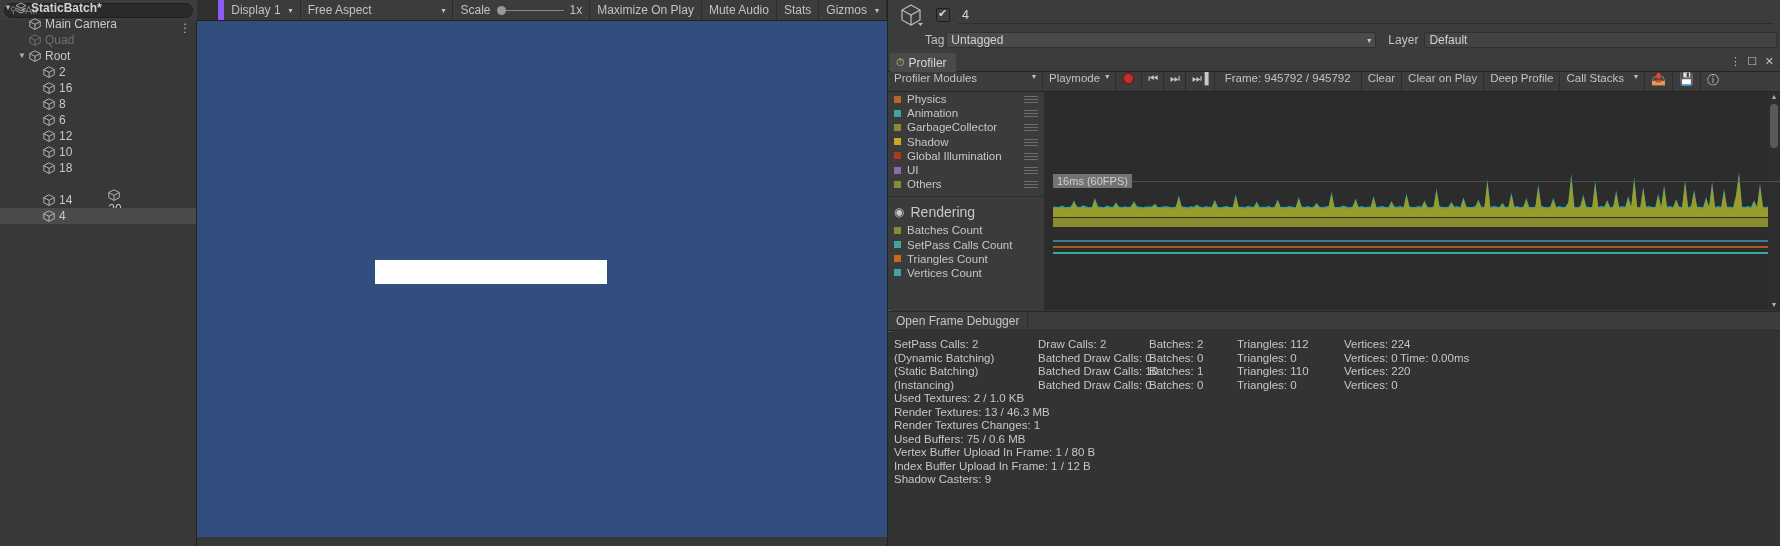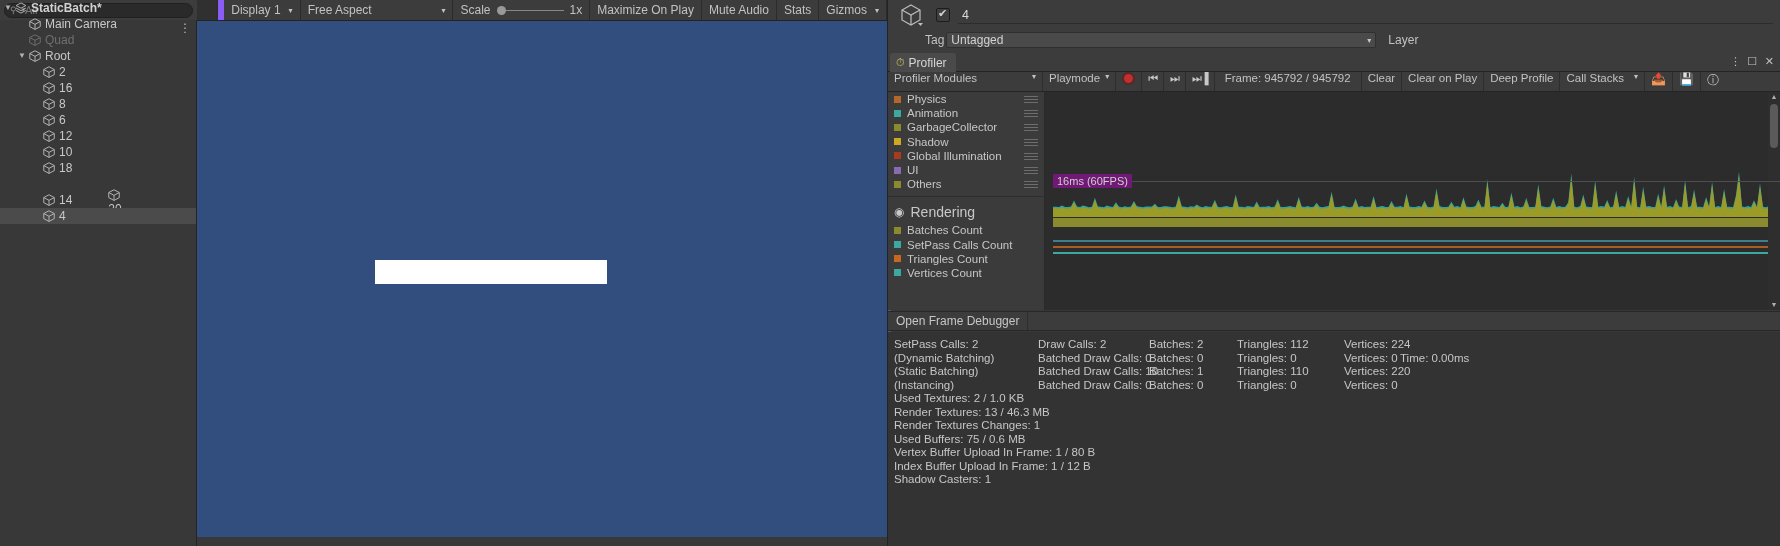--- a/index.html
+++ b/index.html
@@ -185,21 +185,21 @@
     padding-left: 6px; font-size: 14px; color: #c8c8c8;
   }
   #chart-area {
     flex: 1; height: 218px; background: #2c2c2c; position: relative; overflow: hidden;
   }
   .chart-pane { position: absolute; left: 0; width: 100%; overflow: hidden; }
   #pane-cpu { top: 0; height: 125px; background: #2c2c2c; }
   #pane-render { top: 126px; height: 92px; background: #2c2c2c; }
   .fps-tag {
     position: absolute; left: 8px; top: 82px; height: 14px;
-    background: #701a75; padding: 0 4px; font-size: 11px; color: #cfcfcf;
+    background: #737373; padding: 0 4px; font-size: 11px; color: #cfcfcf;
     display: flex; align-items: center; z-index: 3;
   }
   .fps-line {
     position: absolute; left: 8px; top: 89px; right: 0; height: 1px;
     background: #4e4e4e; z-index: 2;
   }
   .hline {
     position: absolute; left: 8px; right: 0; height: 2px;
   }
   #prof-scrollbar {
@@ -498,20 +498,23 @@
         <span>4</span>
       </div>
     </div>
     <div id="insp-tag-row">
       <span class="insp-lbl" style="margin-left:37px">Tag</span>
       <div class="insp-dropdown" style="width:430px; margin-left:2px">
         <span>Untagged</span>
         <span class="dd-caret">▾</span>
       </div>
       <span class="insp-lbl" style="margin-left:12px">Layer</span>
+      <div class="insp-dropdown" style="flex:1; margin-left:6px; margin-right:4px; background:#434343">
+        <span>Default</span>
+      </div>
     </div>
   </div>
 
   <div id="profiler">
     <div id="left-blue-edge"></div>
 
     <div id="prof-tabbar">
       <div id="prof-tab">
         <span style="font-size:11px;color:#d0c060;">⏱</span>
         <span>Profiler</span>
@@ -740,18 +743,18 @@
           <div class="stat-row">
             <span class="stat-cell c0">Used Buffers: 75 / 0.6 MB</span>
           </div>
           <div class="stat-row">
             <span class="stat-cell c0">Vertex Buffer Upload In Frame: 1 / 80 B</span>
           </div>
           <div class="stat-row">
             <span class="stat-cell c0">Index Buffer Upload In Frame: 1 / 12 B</span>
           </div>
           <div class="stat-row">
-            <span class="stat-cell c0">Shadow Casters: 1</span>
+            <span class="stat-cell c0">Shadow Casters: 9</span>
           </div>
         </div>
     </div>
   </div>
 </div>
 
 </body></html>

